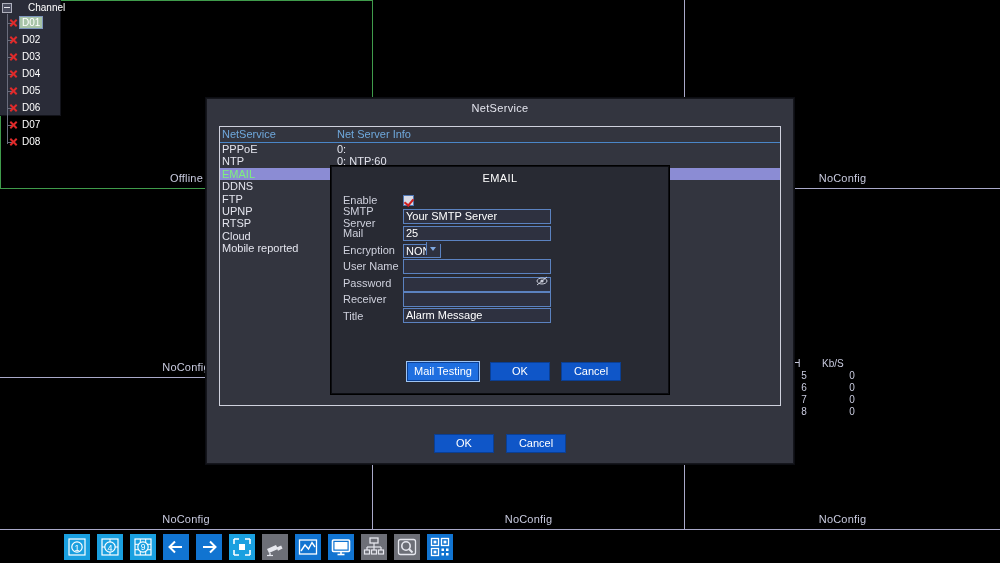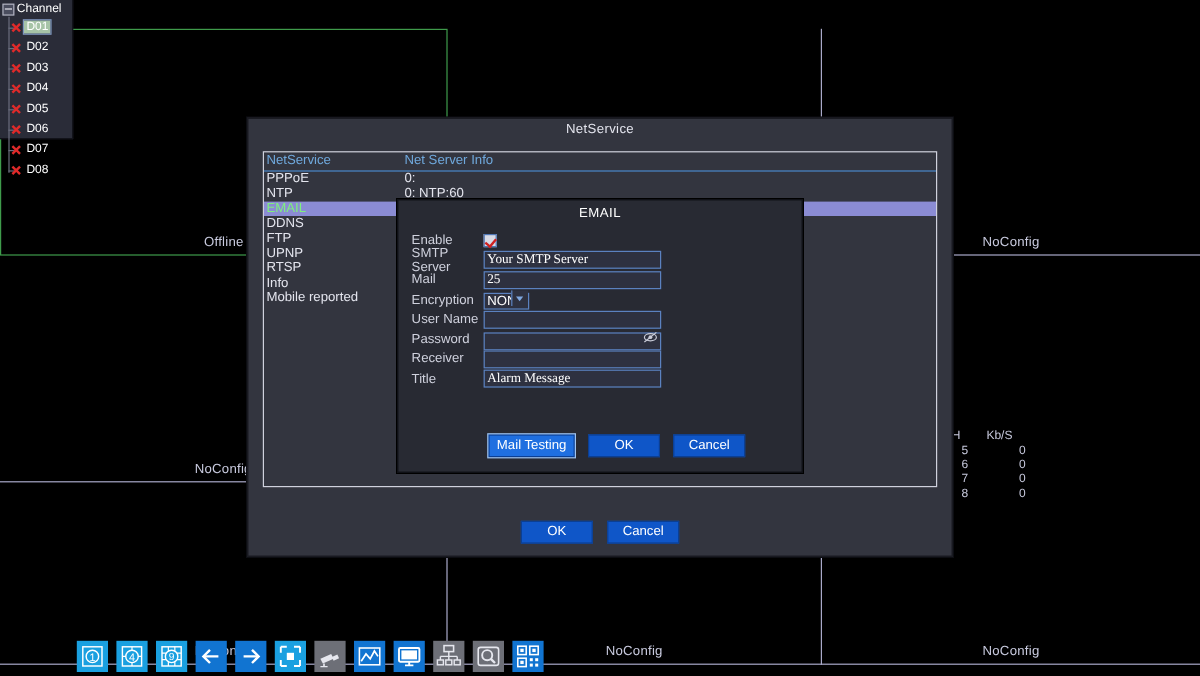--- a/index.html
+++ b/index.html
@@ -25,21 +25,20 @@
     position: absolute;
     left: 0; width: 1000px;
     display: flex;
   }
   .vcell {
     position: relative;
     height: 100%;
     box-sizing: border-box;
     border-right: 1px solid #a9a9c9;
     border-bottom: 1px solid #a9a9c9;
-    margin-top: 24px;
   }
   .vcell:last-child { border-right: none; }
   .vcell .vlabel {
     position: absolute;
     left: 0; right: 0;
     bottom: 4px;
     text-align: center;
     font-size: 11px;
     color: #c8cade;
     letter-spacing: .2px;
@@ -54,21 +53,21 @@
     left: 0; top: 0;
     width: 60px; height: 115px;
     background: #2a2c38;
     border-right: 1px solid #12131a;
     border-bottom: 1px solid #12131a;
     z-index: 30;
     font-size: 10px;
   }
   #channel-head {
     display: flex; align-items: center;
-    gap: 2px;
+    gap: 16px;
     padding: 2px 2px 1px 2px;
     color: #ffffff;
     font-size: 10px;
   }
   .tree-toggle {
     width: 8px; height: 8px;
     border: 1px solid #aeb0bd;
     background: #4a4d5e;
     position: relative;
     flex: none;
@@ -263,21 +262,21 @@
     font-size: 11px;
     color: #cfd1dd;
     flex: none;
   }
   .fld {
     height: 13px;
     background: #2e3140;
     border: 1px solid #5b82c0;
     color: #ffffff;
     font-size: 11px;
-    font-family: Liberation Serif, serif;
+    font-family: Liberation Sans, sans-serif;
     line-height: 13px;
     padding: 0 2px;
     box-sizing: content-box;
     outline: none;
   }
   .fld.w-text { width: 142px; }
   .pwd-wrap { position: relative; }
   .eye-icon {
     position: absolute;
     right: 3px; top: 2px;
@@ -500,21 +499,21 @@
         </div>
         <div class="ns-row">
           <span class="c1">UPNP</span>
           <span class="c2"></span>
         </div>
         <div class="ns-row">
           <span class="c1">RTSP</span>
           <span class="c2"></span>
         </div>
         <div class="ns-row">
-          <span class="c1">Info</span>
+          <span class="c1">Cloud</span>
           <span class="c2"></span>
         </div>
         <div class="ns-row">
           <span class="c1">Mobile reported</span>
           <span class="c2"></span>
         </div>
       </div>
   </div>
 
   <div id="netservice-buttons">

